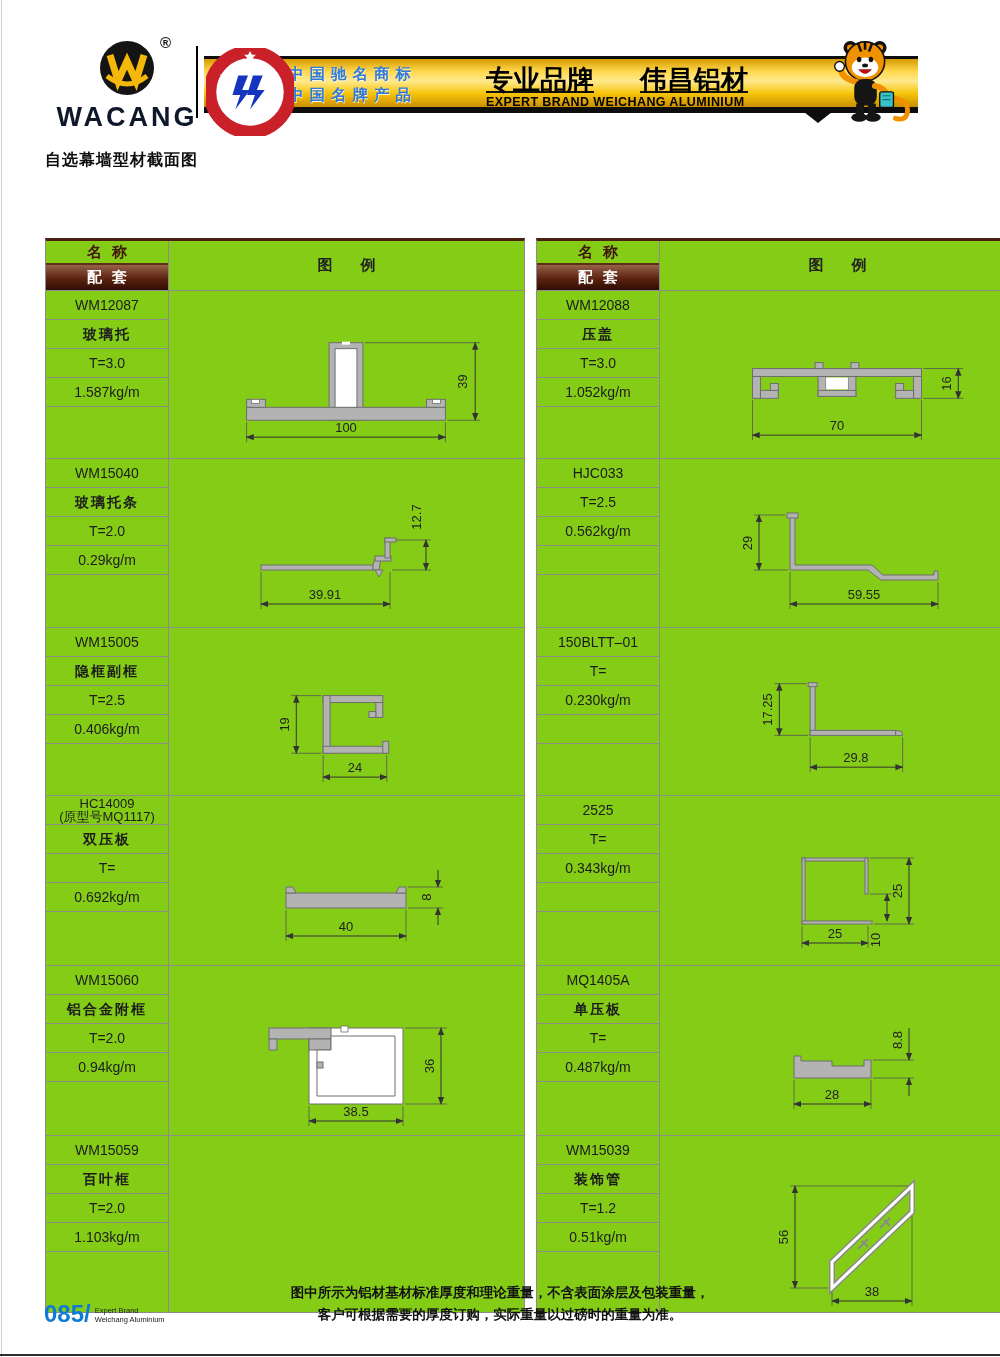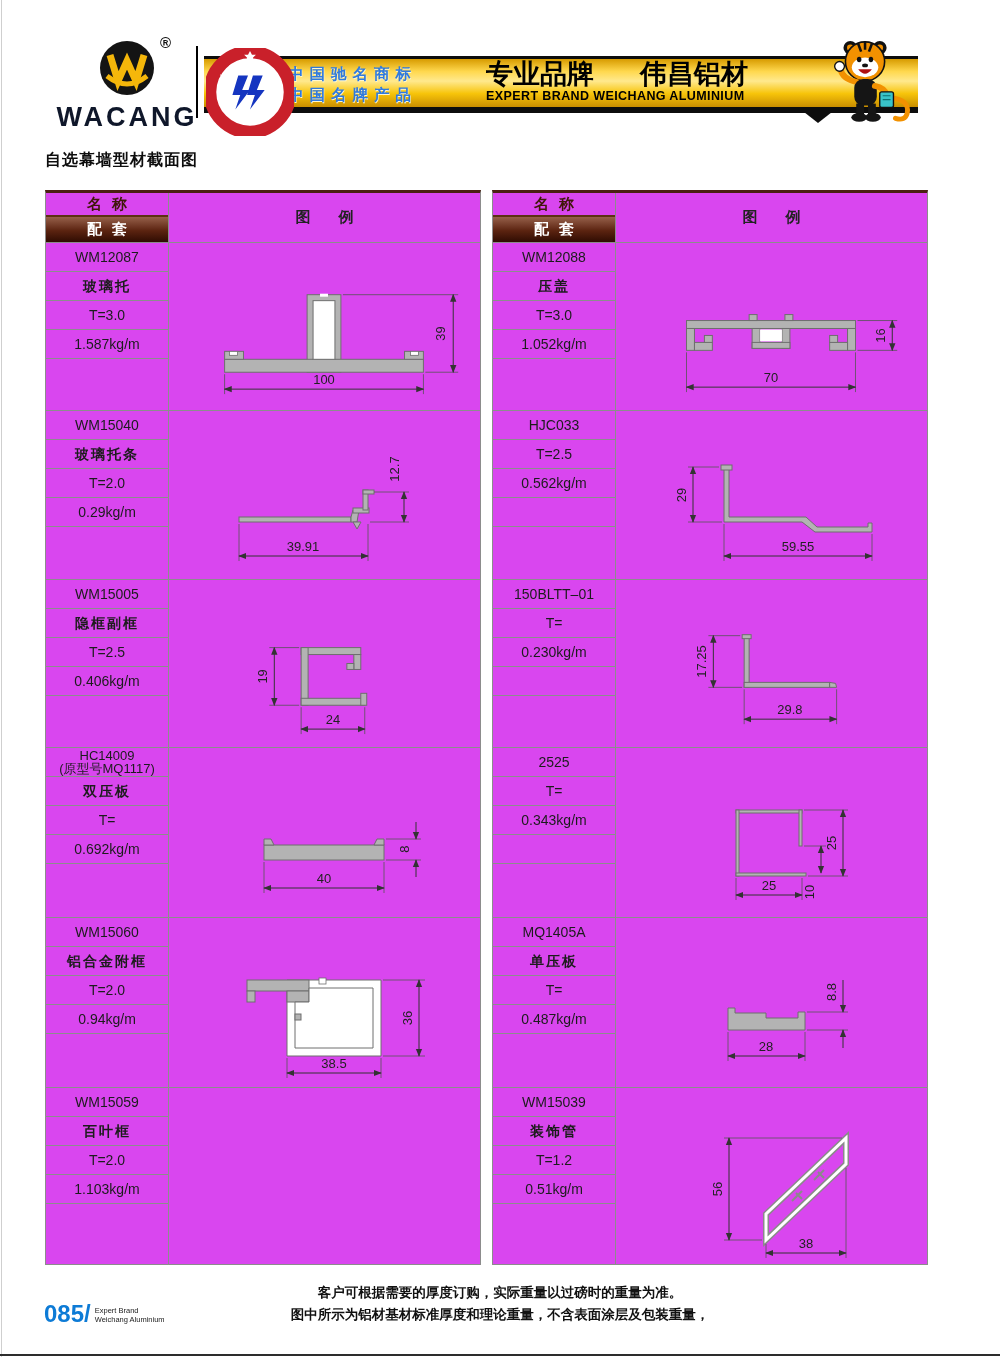--- a/index.html
+++ b/index.html
@@ -17,31 +17,31 @@
   .logo-text{margin-top:0;text-align:center;font-size:27px;font-weight:bold;letter-spacing:3px;color:#0f172a;}
   .divider{position:absolute;left:196px;top:46px;width:2px;height:72px;background:#000;}
 
   .banner{position:absolute;left:204px;top:56px;width:714px;height:48px;
     background:linear-gradient(180deg,#d79b00 0%,#ffd84e 26%,#ffe98e 46%,#f7c40a 72%,#c98e00 100%);
     border-top:3px solid #0d0d0d;border-bottom:6px solid #0d0d0d;}
   .banner::after{content:"";position:absolute;left:600px;bottom:-16px;
     border-left:14px solid transparent;border-right:14px solid transparent;border-top:11px solid #0d0d0d;}
   .banner-cn{position:absolute;left:84px;top:4px;color:#2f7ade;font-weight:bold;font-size:15.5px;
     letter-spacing:6px;line-height:21px;text-shadow:0.5px 0.5px 0 #fff8d0;}
-  .banner-main{position:absolute;left:282px;top:1px;}
+  .banner-main{position:absolute;left:282px;top:7px;text-decoration:underline;}
   .banner-title{font-size:27px;font-weight:bold;color:#000;display:flex;gap:46px;line-height:29px;white-space:nowrap;}
   .banner-sub{font-size:12.5px;font-weight:bold;color:#000;letter-spacing:0.4px;white-space:nowrap;}
   .emblem{position:absolute;left:206px;top:48px;width:88px;height:88px;}
   .tiger{position:absolute;left:818px;top:34px;width:98px;height:100px;}
 
   .page-title{position:absolute;left:45px;top:150px;font-size:16px;font-weight:bold;letter-spacing:1px;color:#0d0d0d;}
 
   
   .catalog{position:absolute;left:45px;top:190px;display:flex;gap:11px;}
-  .subtable{width:436px;border:1px solid #8c8c8c;border-top:3px solid #4a2012;background:#d946ef;box-sizing:border-box;}
+  .subtable{width:480px;border:1px solid #8c8c8c;border-top:3px solid #4a2012;background:#84cc16;box-sizing:border-box;margin-top:48px;}
   .thead{display:flex;height:49px;border-bottom:1px solid #8c8c8c;}
   .thead-left{width:123px;border-right:1px solid #8c8c8c;display:flex;flex-direction:column;box-sizing:border-box;}
   .th-name{height:22px;display:flex;align-items:center;justify-content:center;
     font-weight:bold;font-size:15px;color:#40170a;border-bottom:2px solid #5d3014;}
   .th-match{flex:1;background:linear-gradient(180deg,#96604a 0%,#5b2310 55%,#2f0c02 100%);
     color:#fff;font-weight:bold;font-size:15px;display:flex;align-items:center;justify-content:center;}
   .th-legend{flex:1;display:flex;align-items:center;justify-content:center;font-size:15px;font-weight:bold;color:#222;}
   .sp10{letter-spacing:10px;padding-left:10px;}
   .sp28{letter-spacing:28px;padding-left:28px;}
 
@@ -503,22 +503,22 @@
             <line class="ext" x1="230" y1="80" x2="230" y2="170"></line>
           <line class="dim" x1="150" y1="165" x2="230" y2="165" marker-start="url(#arr)" marker-end="url(#arr)"></line>
           <text class="dtxt" x="190" y="160" text-anchor="middle">38</text>
         </svg>
       </div>
     </div>
   </div>
 </div>
 
 <div class="note">
+  <div>图中所示为铝材基材标准厚度和理论重量，不含表面涂层及包装重量，</div>
   <div>客户可根据需要的厚度订购，实际重量以过磅时的重量为准。</div>
-  <div>图中所示为铝材基材标准厚度和理论重量，不含表面涂层及包装重量，</div>
 </div>
 <div class="pagenum">
   <span class="num">085/</span>
   <span class="tag">
     <div>Expert Brand</div>
     <div>Weichang Aluminium</div>
   </span>
 </div>
 
 </body></html>

